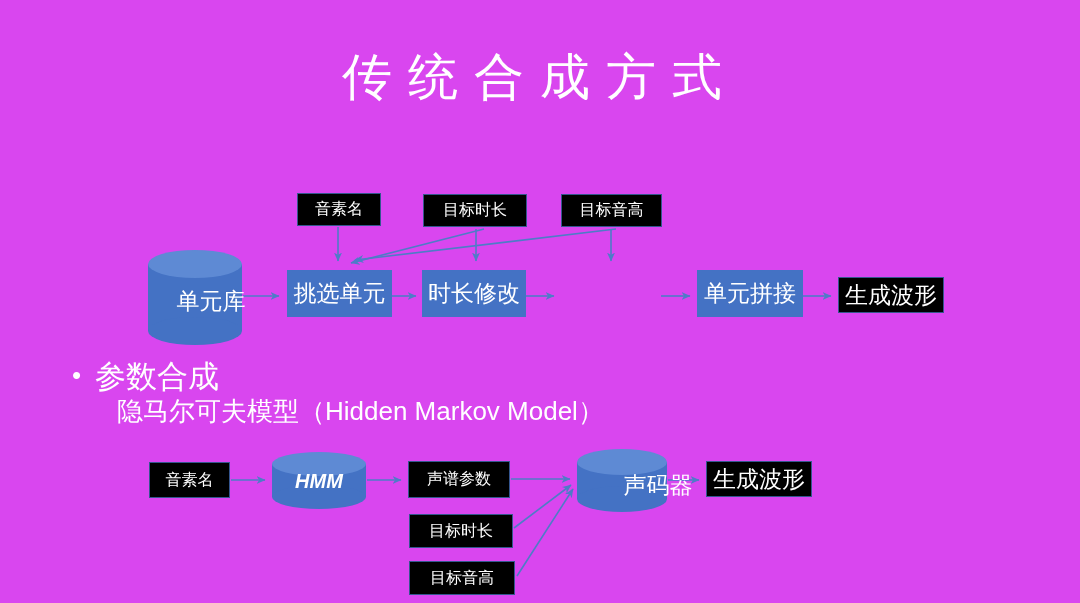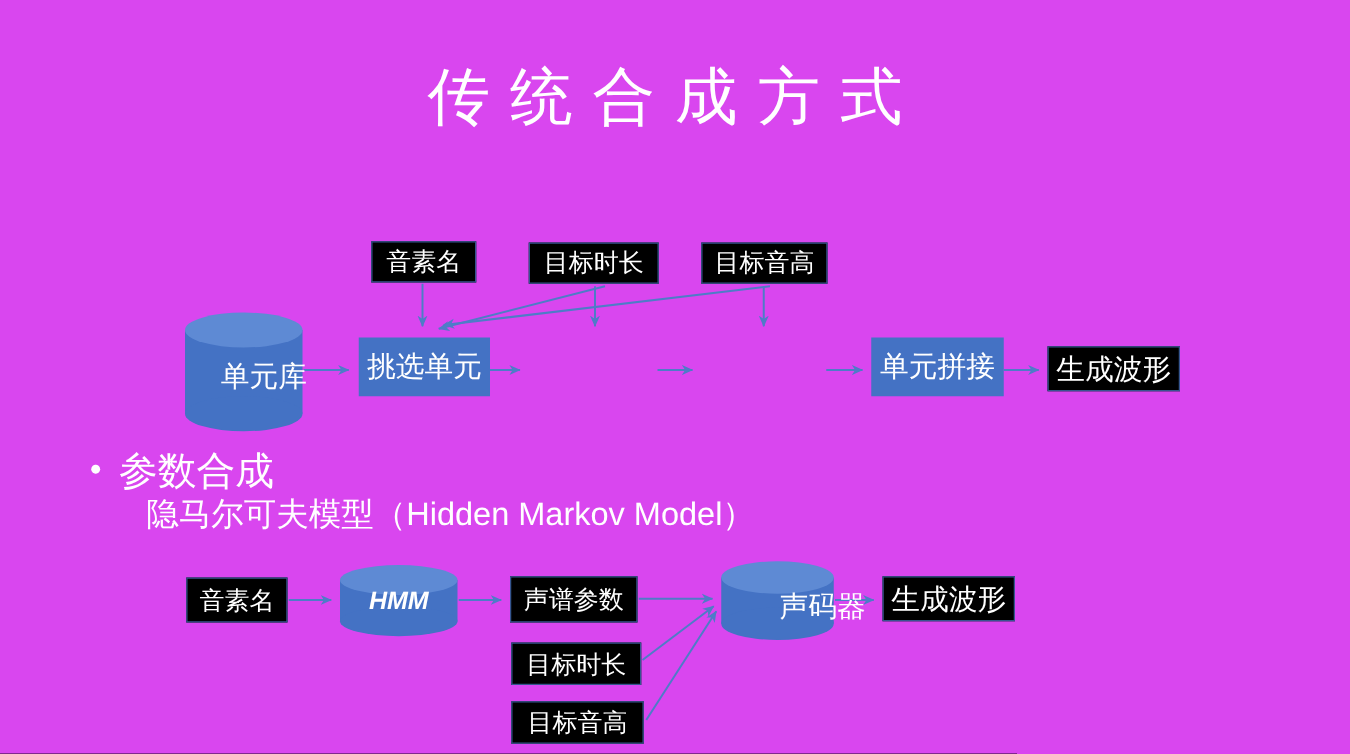--- a/index.html
+++ b/index.html
@@ -15,21 +15,21 @@
     font-family:"DejaVu Serif", serif;
     font-size:50px; font-weight:500; letter-spacing:16px;
     color:#fff; white-space:nowrap;
   }
   .bullet-line { position:absolute; font-size:31px; color:#fff; white-space:nowrap; }
   .bullet-dot { font-size:26px; margin-right:14px; vertical-align:3px; }
   .sub-line { position:absolute; font-size:26px; color:#fff; white-space:nowrap; }
 
   .node { position:absolute; display:flex; align-items:center; justify-content:center; box-sizing:border-box; white-space:nowrap; }
   .box-filled { background:#4472C4; color:#fff; font-size:23px; }
-  .box-outline { background:#000; border:1.5px solid #35568F; color:#fff; font-size:20px; }
+  .box-outline { background:#000; border:1.5px solid #35568F; color:#fff; font-size:16px; }
 
   .cyl { position:absolute; }
   .cyl-top { position:absolute; left:0; top:0; width:100%; border-radius:50%; background:#5E8AD4; z-index:2; }
   .cyl-body { position:absolute; left:0; width:100%; background:#4472C4; z-index:1; }
   .cyl-bottom { position:absolute; left:0; bottom:0; width:100%; border-radius:50%; background:#4472C4; z-index:1; }
   .cyl-label { position:absolute; left:0; width:100%; text-align:center; color:#fff; z-index:3; font-size:23px; }
   .cyl-label.latin { font-weight:bold; font-size:20px;font-style:italic; }
 
   #connectors { position:absolute; left:0; top:0; width:1080px; height:603px; z-index:0; }
   .node, .cyl { z-index:1; }
@@ -75,20 +75,21 @@
   <div class="node box-outline" style="left:423px; top:194px; width:104px; height:33px;">目标时长</div>
   <div class="node box-outline" style="left:561px; top:194px; width:101px; height:33px;">目标音高</div>
 
   <div class="cyl" style="left:148px; top:250px; width:94px; height:95px;">
     <div class="cyl-top" style="height:28px;"></div>
     <div class="cyl-body" style="top:14px; bottom:14px;"></div>
     <div class="cyl-bottom" style="height:28px;"></div>
     <div class="cyl-label" style="top:36px;padding-left:16px;">单元库</div>
   </div>
   <div class="node box-filled" style="left:287px; top:270px; width:105px; height:47px;">挑选单元</div>
+  <div class="node box-filled" style="left:422px; top:270px; width:104px; height:47px;">时长修改</div>
   <div class="node box-filled" style="left:697px; top:270px; width:106px; height:47px;">单元拼接</div>
   <div class="node box-outline" style="left:838px; top:277px; width:106px; height:36px; font-size:23px;">生成波形</div>
 
   <div class="bullet-line" style="left:72px; top:356px;">
     <span class="bullet-dot">•</span><span>参数合成</span>
   </div>
   <div class="sub-line" style="left:117px; top:394px;">隐马尔可夫模型（Hidden Markov Model）</div>
 
   <div class="node box-outline" style="left:149px; top:462px; width:81px; height:36px;">音素名</div>
 

